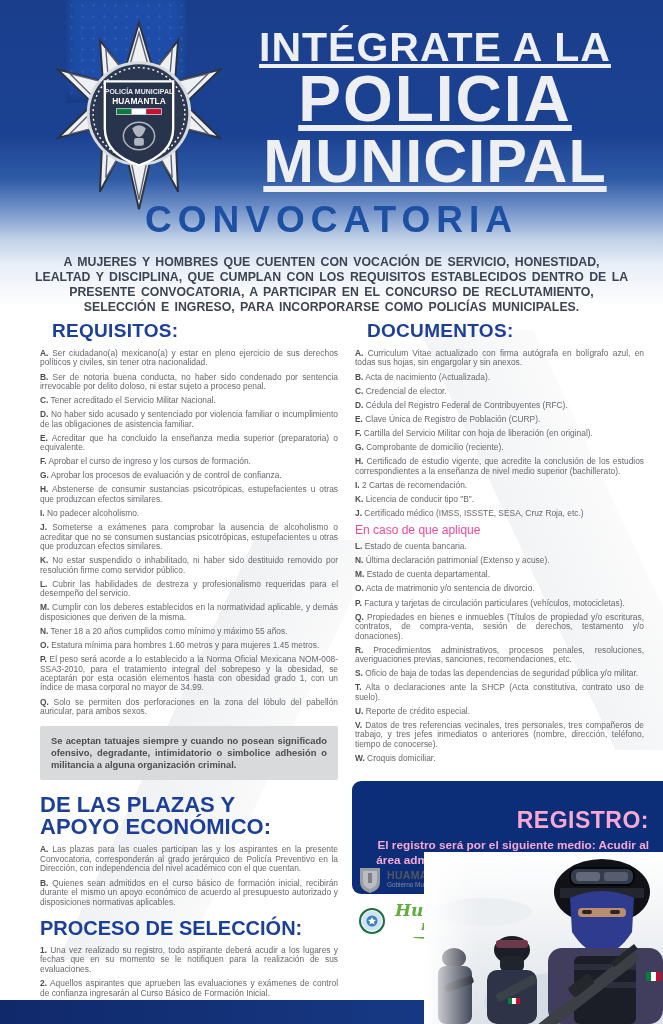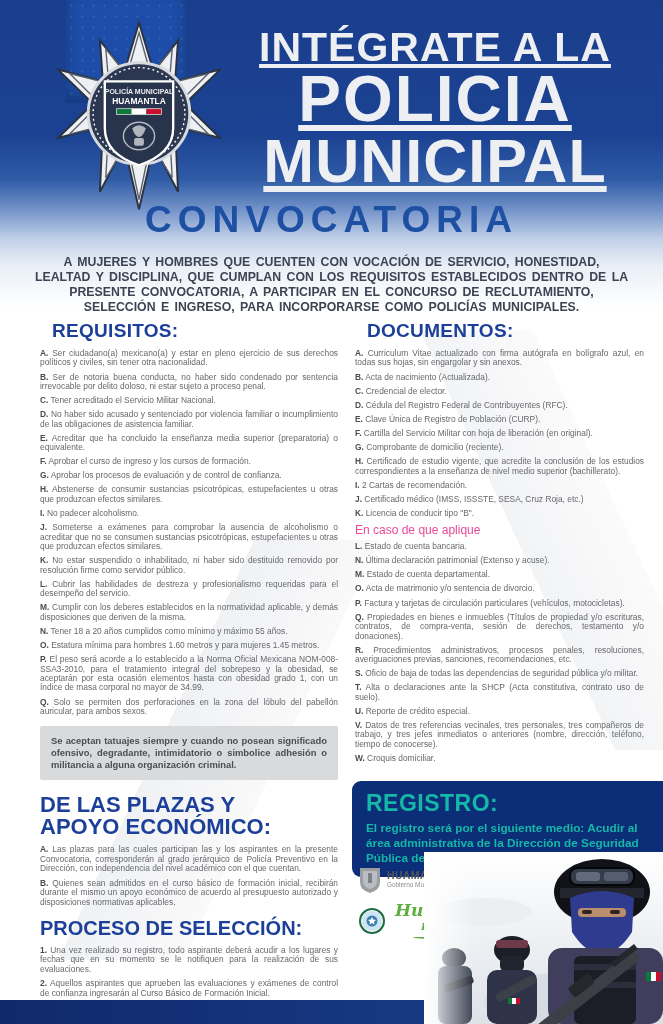--- a/index.html
+++ b/index.html
@@ -49,21 +49,21 @@
   .subheading{font-size:12px;font-weight:400;color:#ec4899;margin:5px 0 5px 0;}
   .tattoo-box{
     margin-top:9px;background:#d9dadc;border-radius:2px;padding:9px 11px;
     font-size:9.4px;font-weight:700;color:#4c4d50;line-height:1.28;text-align:justify;
   }
   .big-title{font-size:22px;font-weight:800;color:#1c3f99;line-height:1.02;margin:14px 0 7px 0;}
   .mid-title{font-size:20px;font-weight:800;color:#1c3f99;margin:10px 0 6px 0;}
   
   .registro{
     position:absolute;left:352px;right:0;top:781px;z-index:1;
-    background:#0c2d77;border-radius:9px 0 0 9px;padding:9px 14px 11px 14px;color:#14b8a6;
+    background:#0c2d77;border-radius:9px 0 0 9px;padding:26px 14px 11px 14px;color:#f9a8d4;text-align:right;
   }
   .registro-title{font-size:23px;font-weight:800;letter-spacing:.5px;margin:0 0 4px 0;}
   .registro-text{font-size:11.8px;font-weight:700;line-height:1.27;margin:0;max-width:285px;}
   
   .footer-logos{position:absolute;left:358px;top:866px;width:210px;z-index:1;}
   .logo-row{display:flex;align-items:center;gap:9px;}
   .logo-row + .logo-row{margin-top:9px;}
   .logo-unit{display:flex;align-items:center;gap:5px;}
   .gob-name{font-size:10.5px;font-weight:800;color:#55575b;letter-spacing:.3px;line-height:1;}
   .gob-sub{font-size:6.4px;color:#8b8d91;line-height:1.4;}
@@ -297,27 +297,27 @@
           <span class="ltr">H.</span>
           <span>Certificado de estudio vigente, que acredite la conclusión de los estudios correspondientes a la enseñanza de nivel medio superior (bachillerato).</span>
         </div>
 
         <div class="item">
           <span class="ltr">I.</span>
           <span>2 Cartas de recomendación.</span>
         </div>
 
         <div class="item">
+          <span class="ltr">K.</span>
+          <span>Licencia de conducir tipo "B".</span>
+        </div>
+
+        <div class="item">
           <span class="ltr">J.</span>
           <span>Certificado médico (IMSS, ISSSTE, SESA, Cruz Roja, etc.)</span>
-        </div>
-
-        <div class="item">
-          <span class="ltr">K.</span>
-          <span>Licencia de conducir tipo "B".</span>
         </div>
       </div>
 
     <div class="subheading">En caso de que aplique</div>
 
     <div>
 
         <div class="item">
           <span class="ltr">L.</span>
           <span>Estado de cuenta bancaria.</span>

